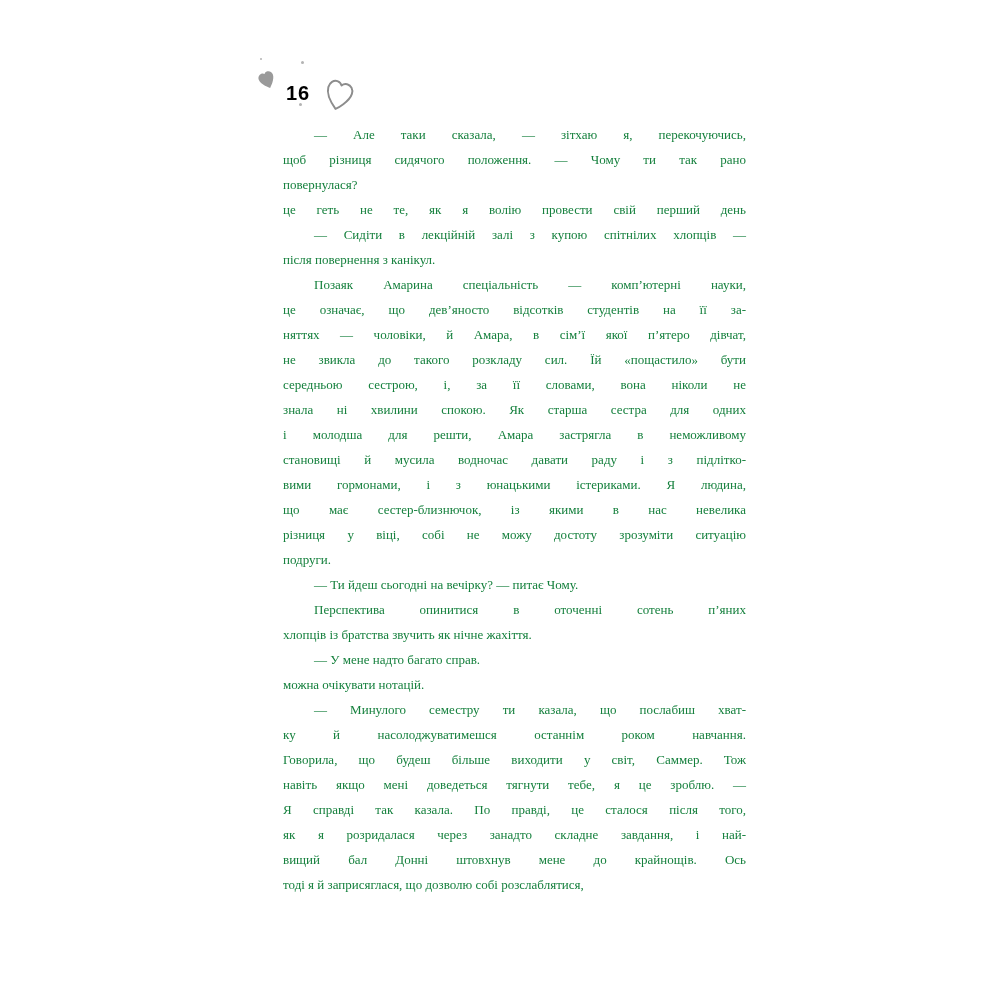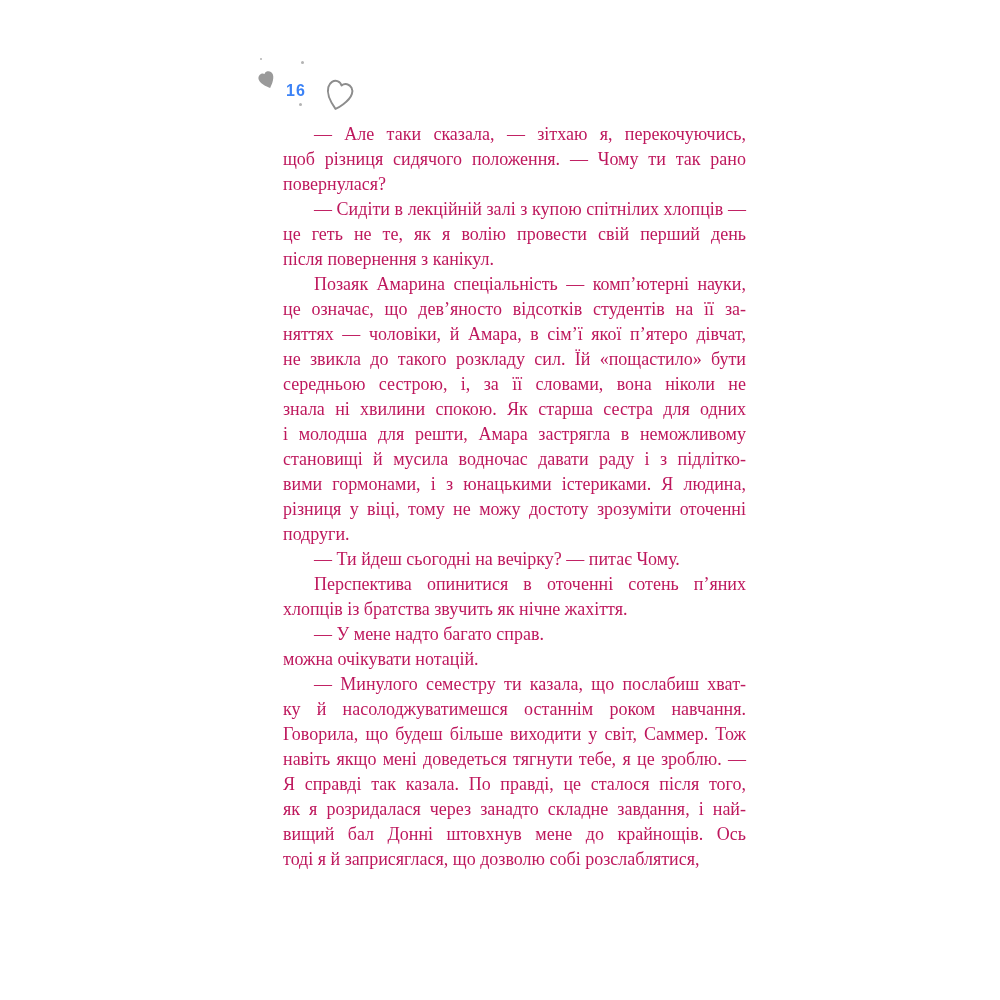--- a/index.html
+++ b/index.html
@@ -28,24 +28,24 @@
     top: 68px;
     width: 24px;
     height: 24px;
     transform: rotate(-22deg);
   }
   .page-num {
     position: absolute;
     left: 286px;
     top: 82px;
     font-family: "Liberation Sans", "DejaVu Sans", sans-serif;
-    font-size: 16px;
+    font-size: 20px;
     font-weight: 700;
     letter-spacing: 1px;
-    color: #3b82f6;
+    color: #000000;
   }
   .heart-outline {
     position: absolute;
     left: 318px;
     top: 74px;
     width: 42px;
     height: 42px;
     transform: rotate(14deg);
   }
   .dot {
@@ -54,23 +54,23 @@
     background: #b3b3b3;
   }
   .dot-1 { left: 301px; top: 61px;  width: 3px; height: 3px; }
   .dot-2 { left: 299px; top: 103px; width: 3px; height: 3px; }
   .dot-3 { left: 260px; top: 58px;  width: 2px; height: 2px; }
   .text-block {
     position: absolute;
     left: 283px;
     top: 122px;
     width: 463px;
-    font-size: 18px;
+    font-size: 13px;
     line-height: 25px;
-    color: #be185d;
+    color: #15803d;
   }
   .para { margin: 0; }
   .line {
     text-align: justify;
     text-align-last: justify;
     white-space: normal;
   }
   .line.last { text-align-last: left; }
   .line.first { text-indent: 31px; }
 </style>
@@ -95,35 +95,36 @@
     <span class="dot dot-3"></span>
   </div>
 
   <div class="text-block">
       <div class="para">
         <div class="line first">— Але таки сказала, — зітхаю я, перекочуючись,</div>
         <div class="line">щоб різниця сидячого положення. — Чому ти так рано</div>
         <div class="line last">повернулася?</div>
       </div>
       <div class="para">
+        <div class="line">це геть не те, як я волію провести свій перший день</div>
         <div class="line first">— Сидіти в лекційній залі з купою спітнілих хлопців —</div>
-        <div class="line">це геть не те, як я волію провести свій перший день</div>
         <div class="line last">після повернення з канікул.</div>
       </div>
       <div class="para">
         <div class="line first">Позаяк Амарина спеціальність — комп’ютерні науки,</div>
         <div class="line">це означає, що дев’яносто відсотків студентів на її за-</div>
         <div class="line">няттях — чоловіки, й Амара, в сім’ї якої п’ятеро дівчат,</div>
         <div class="line">не звикла до такого розкладу сил. Їй «пощастило» бути</div>
         <div class="line">середньою сестрою, і, за її словами, вона ніколи не</div>
         <div class="line">знала ні хвилини спокою. Як старша сестра для одних</div>
         <div class="line">і молодша для решти, Амара застрягла в неможливому</div>
         <div class="line">становищі й мусила водночас давати раду і з підлітко-</div>
         <div class="line">вими гормонами, і з юнацькими істериками. Я людина,</div>
-        <div class="line">різниця у віці, тому не можу достоту зрозуміти оточенні</div>
+        <div class="line">що має сестер-близнючок, із якими в нас невелика</div>
+        <div class="line">різниця у віці, собі не можу достоту зрозуміти ситуацію</div>
         <div class="line last">подруги.</div>
       </div>
       <div class="para">
         <div class="line first last">— Ти йдеш сьогодні на вечірку? — питає Чому.</div>
       </div>
       <div class="para">
         <div class="line first">Перспектива опинитися в оточенні сотень п’яних</div>
         <div class="line last">хлопців із братства звучить як нічне жахіття.</div>
       </div>
       <div class="para">

